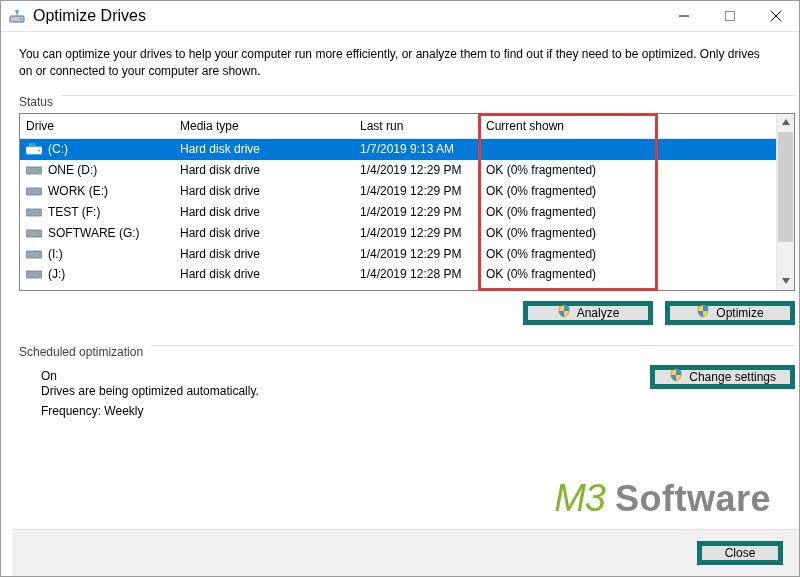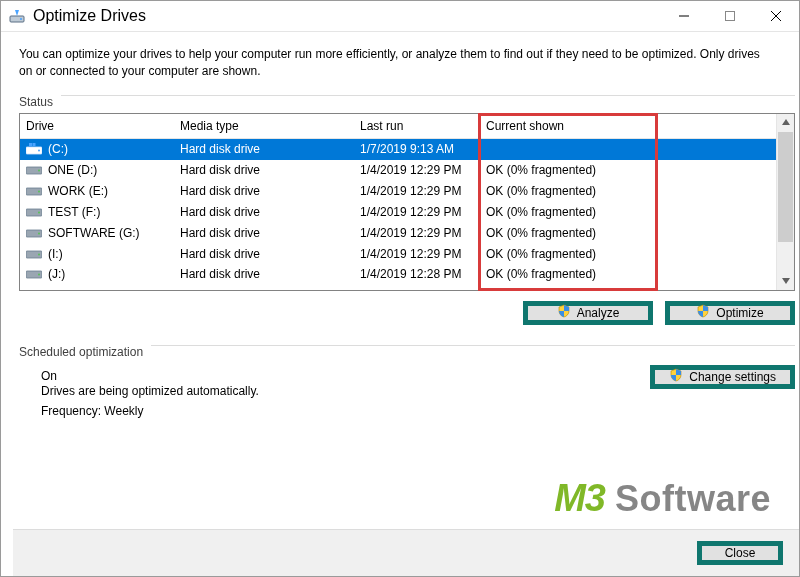--- a/index.html
+++ b/index.html
@@ -34,21 +34,21 @@
   .btn-row{display:flex;justify-content:flex-end;gap:12px;margin-top:10px}
   .btn{height:24px;min-width:130px;border:5px solid #0f766e;background:#e1e1e1;display:flex;align-items:center;justify-content:center;gap:6px;font-size:12px;padding:0 14px;box-sizing:border-box}
   .sched-block{margin-top:20px}
   .sched-body{padding:6px 0 0 22px;position:relative}
   .sched-on{font-size:12px;font-weight:400;margin-bottom:1px}
   .sched-line{font-size:12px;margin-bottom:6px}
   .change-btn-wrap{position:absolute;right:0;top:2px}
   .footer{position:absolute;bottom:0;left:12px;right:0;height:46px;background:#f0f0f0;border-top:1px solid #dcdcdc;display:flex;align-items:center;justify-content:flex-end;padding:0 16px}
   .footer .btn{min-width:86px}
   .watermark{position:absolute;right:28px;bottom:56px;display:flex;align-items:baseline;gap:10px;opacity:0.95;pointer-events:none}
-  .wm-m3{font-size:38px;font-weight:700;font-style:italic;color:#7ab51d;letter-spacing:-1px}
+  .wm-m3{font-size:38px;font-weight:400;font-style:italic;color:#7ab51d;letter-spacing:-1px}
   .wm-soft{font-size:36px;font-weight:700;color:#808080;letter-spacing:0.5px}
   .header-col{font-size:12px;color:#000}
   .cut-row{height:18px}
 </style>
 </head>
 <body>
 
 <div class="window">
 
   <div class="titlebar">

